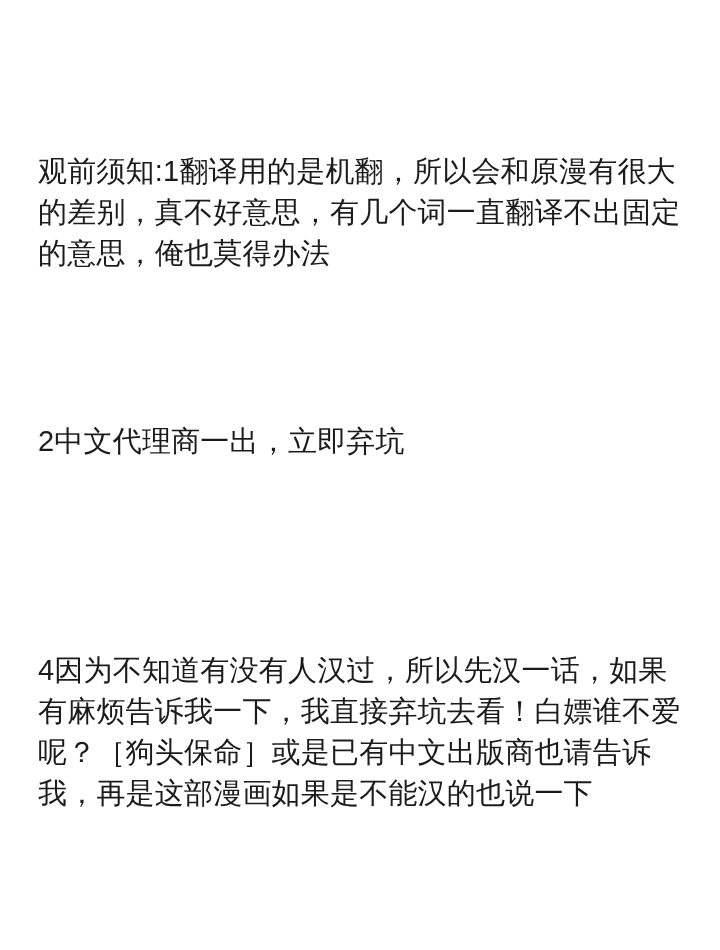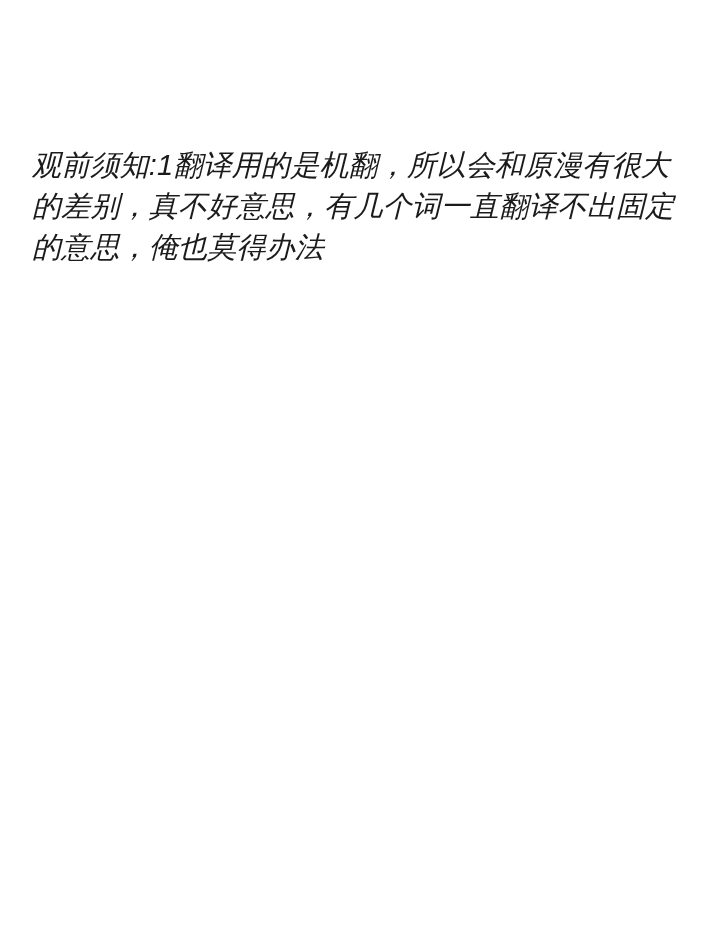--- a/index.html
+++ b/index.html
@@ -22,40 +22,41 @@
     position: relative;
   }
   .block {
     font-size: 29px;
     line-height: 41px;
     letter-spacing: 0.2px;
     white-space: pre-wrap;
     word-break: break-word;
   }
   .para {
-    margin: 6px;
-    font-style: italic;
+    margin: 12px;
   }
   .emph {
     color: #e8392e;
     font-weight: bold;
     letter-spacing: -1px;
   }
 </style>
 </head>
 <body>
 
 <div class="page">
 
   <div class="block">
 
     <p class="para">观前须知:1翻译用的是机翻，所以会和原漫有很大的差别，真不好意思，有几个词一直翻译不出固定的意思，俺也莫得办法</p>
 
+    <p class="para">2中文代理商一出，立即弃坑</p>
 
 
+    <p class="para">4因为不知道有没有人汉过，所以先汉一话，如果有麻烦告诉我一下，我直接弃坑去看！白嫖谁不爱呢？［狗头保命］或是已有中文出版商也请告诉我，再是这部漫画如果是不能汉的也说一下</p>
 
     
 
     
 
     
 
     
 
     

